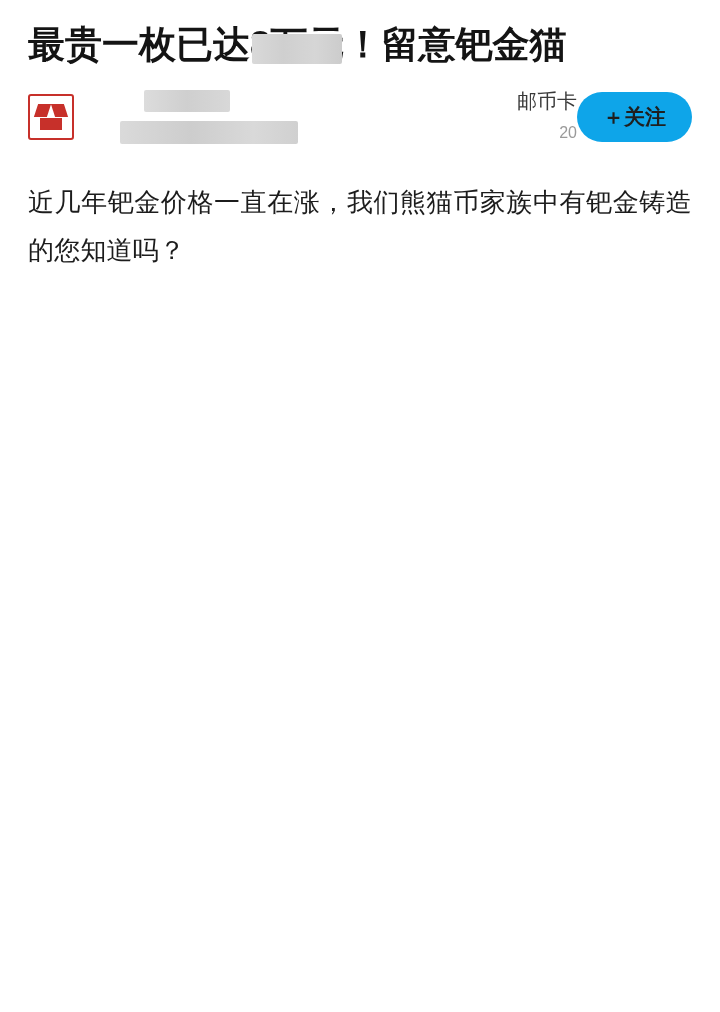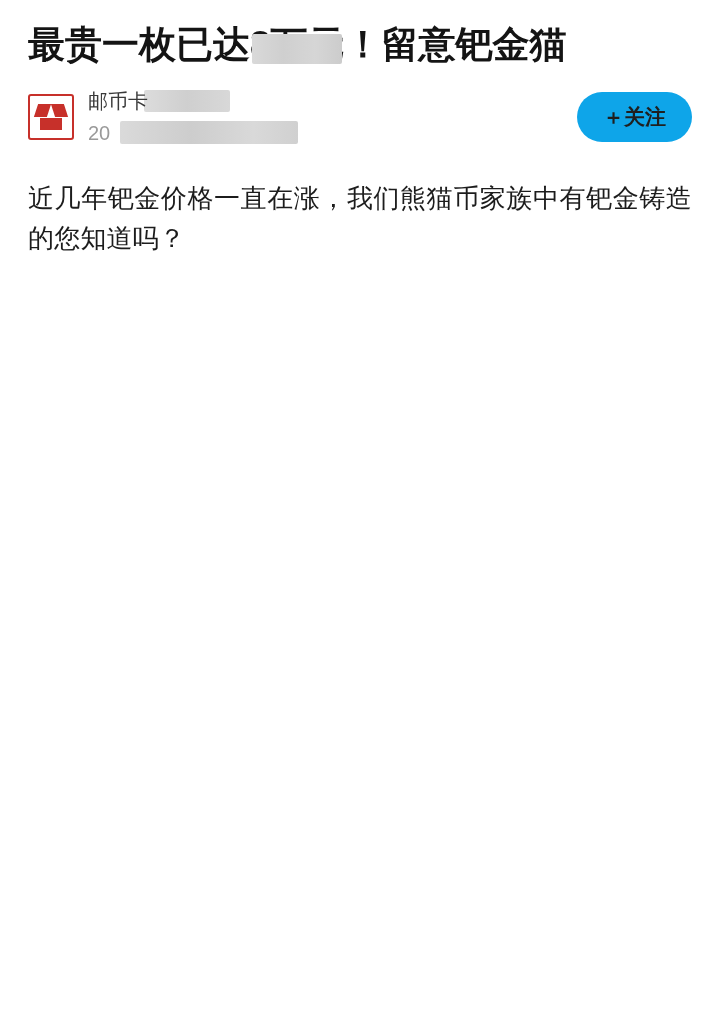--- a/index.html
+++ b/index.html
@@ -75,20 +75,21 @@
     background: #c7302a;
   }
   .avatar .mark .b1 { left: 0; top: 2px; width: 13px; height: 13px; transform: skewX(-18deg); }
   .avatar .mark .b2 { right: 0; top: 2px; width: 13px; height: 13px; transform: skewX(18deg); }
   .avatar .mark .b3 { left: 4px; bottom: 2px; width: 22px; height: 12px; }
 
   .byline-text {
     flex: 1 1 auto;
     min-width: 0;
     position: relative;
+    text-align: right;
   }
   .author-line {
     font-size: 20px;
     color: #3a3a3a;
     line-height: 26px;
     position: relative;
     height: 26px;
   }
   .author-name {
     position: relative;
@@ -98,21 +99,21 @@
     position: absolute;
     left: 56px;
     top: 2px;
     width: 86px;
     height: 22px;
     background: linear-gradient(90deg, #dcdcdc 0%, #cfcfcf 50%, #d8d8d8 100%);
     filter: blur(0.7px);
     border-radius: 2px;
   }
   .date-line {
-    font-size: 20px;
+    font-size: 16px;
     color: #9a9a9a;
     line-height: 26px;
     margin-top: 6px;
     position: relative;
     height: 26px;
   }
   .date-redaction {
     position: absolute;
     left: 32px;
     top: 1px;
@@ -138,21 +139,21 @@
     white-space: nowrap;
     font-family: "Liberation Sans", "DejaVu Sans", sans-serif;
   }
 
   
   .article-body {
     margin-top: 30px;
   }
   .para {
     font-size: 26px;
-    line-height: 40px;
+    line-height: 48px;
     color: #1c1c1c;
     margin: 0 0 40px 0;
     letter-spacing: 0.2px;
     text-align: justify;
   }
   .para:last-child { margin-bottom: 0; }
   .para b { font-weight: bold; }
 </style>
 </head>
 <body>

